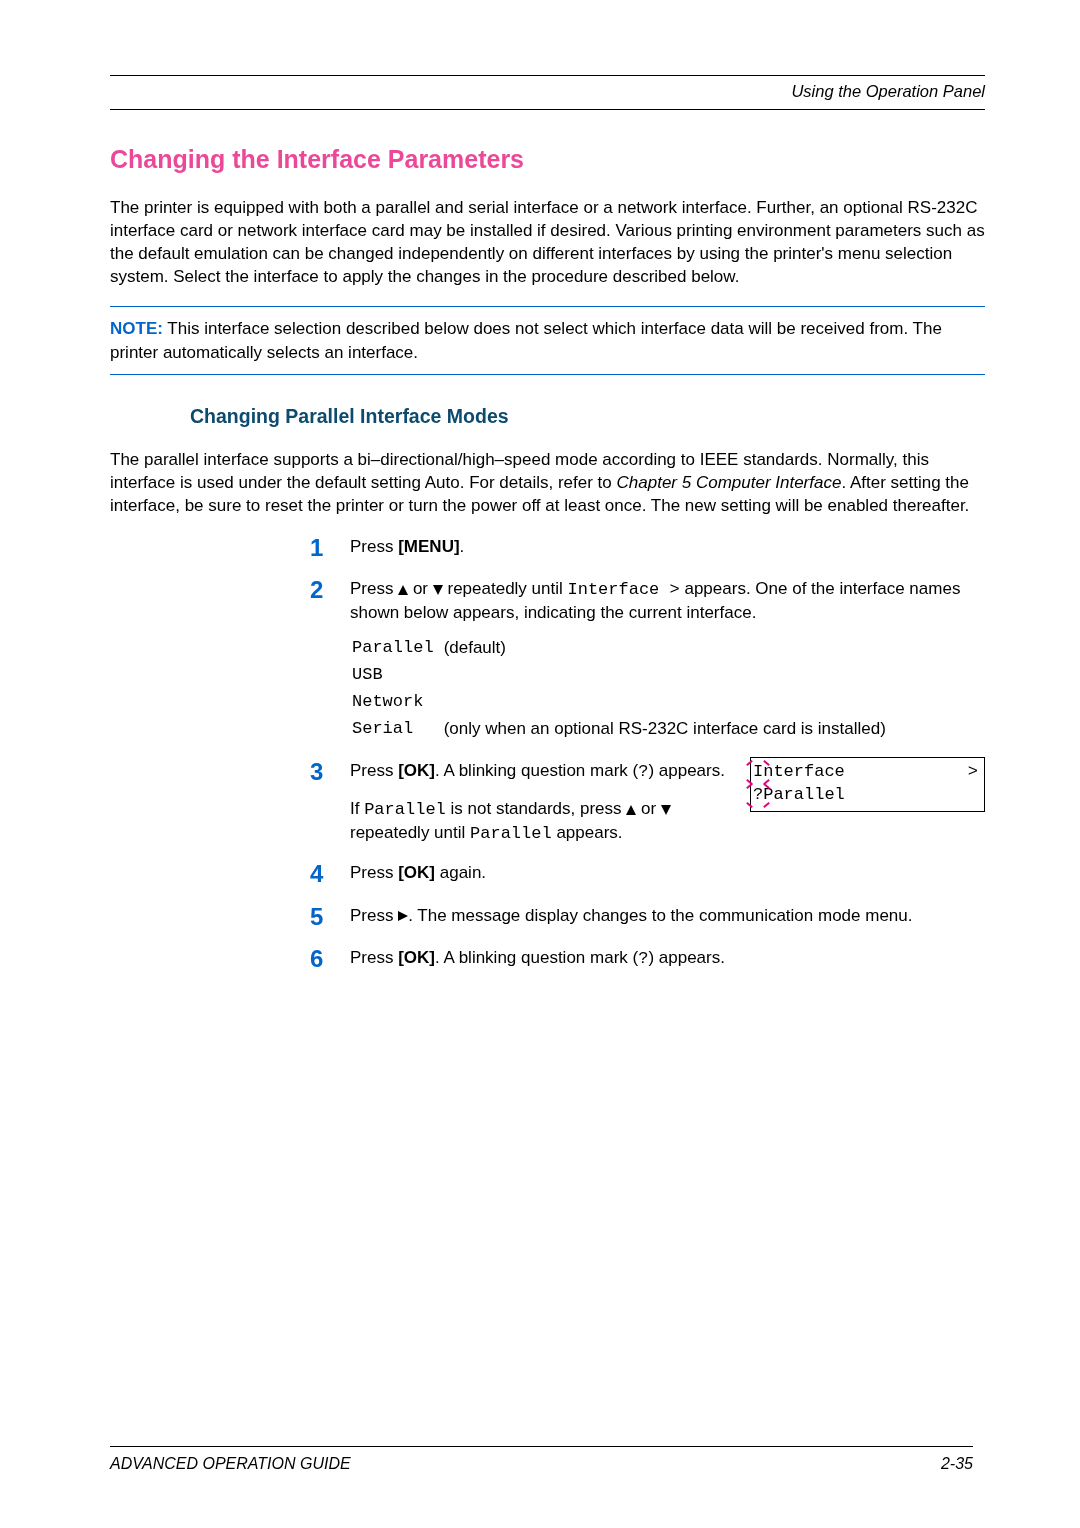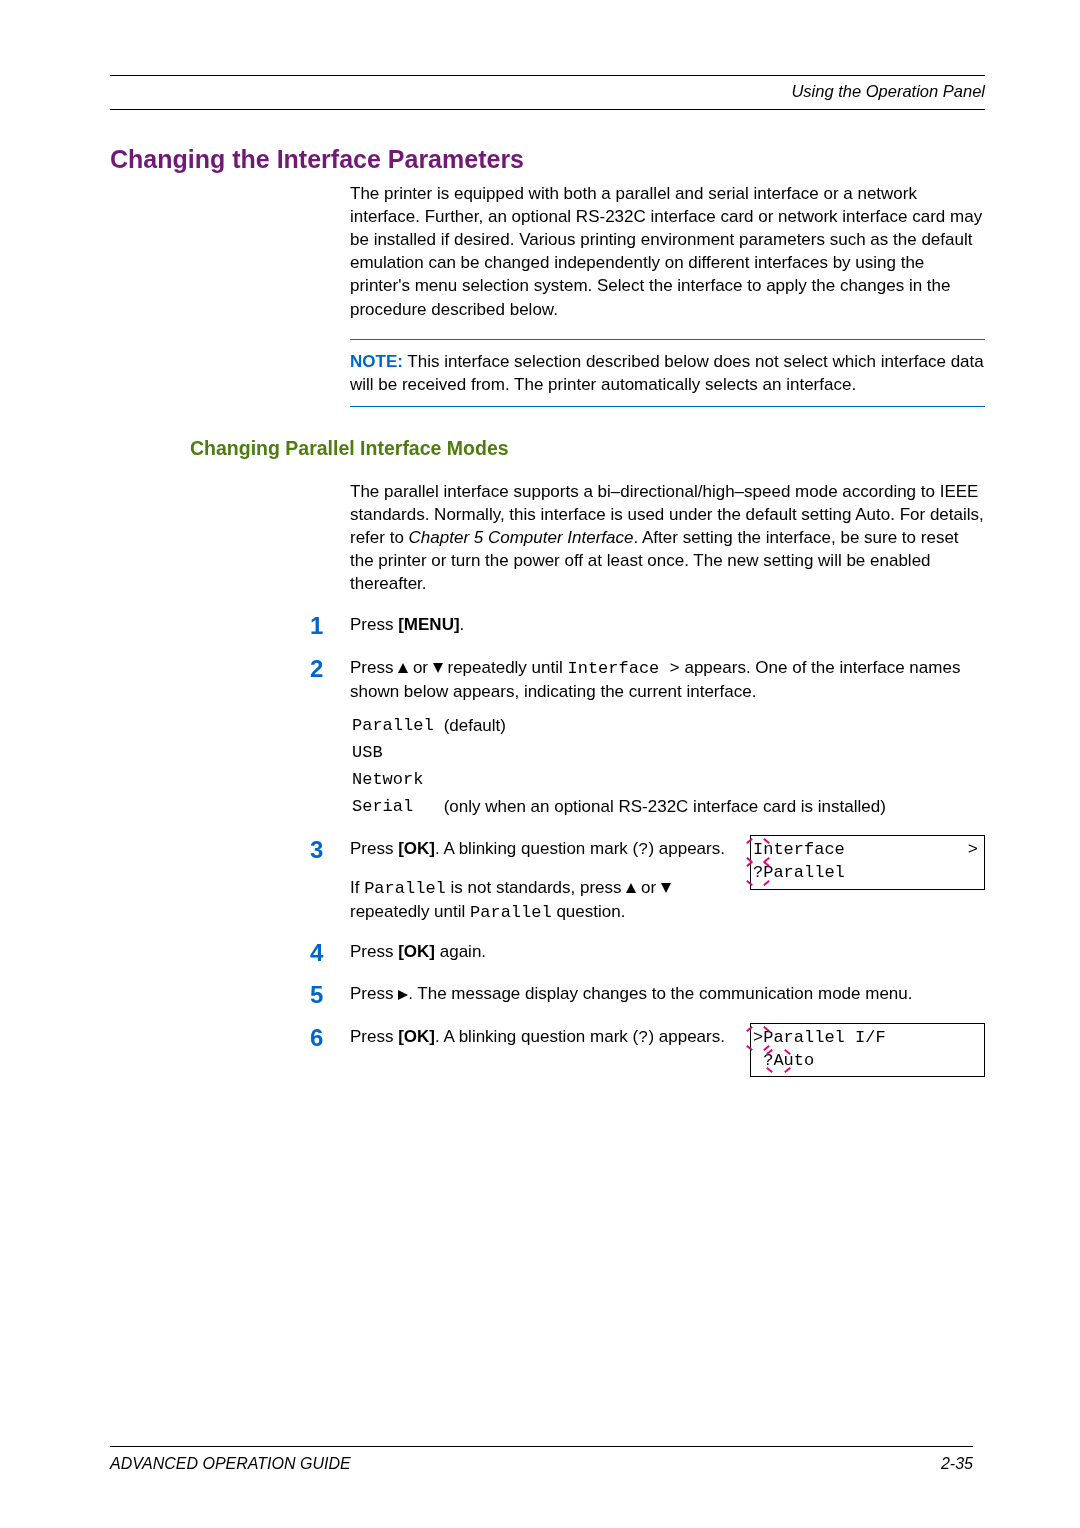--- a/index.html
+++ b/index.html
@@ -1,28 +1,28 @@
 <!DOCTYPE html>
 <html><head>
 <meta charset="utf-8">
 <style>
 *{margin:0;padding:0;box-sizing:border-box}
 body{font-family:Arial,Helvetica,sans-serif;font-size:17px;color:#000;background:#fff}
 .page{width:1080px;height:1528px;padding:75px 95px 55px 110px;position:relative}
 .hr-top{border:none;border-top:1.5px solid #000;margin-bottom:6px}
 .header{text-align:right;font-style:italic;color:#000;font-size:16.5px;margin-bottom:8px}
 .hr-under{border:none;border-top:0.5px solid #000;margin-bottom:35px}
-.h1{color:#701a75;font-weight:bold;font-size:25px;margin-bottom:8px}
-.textcol{margin-left:240px;margin-right:0}
+.h1{color:#ec4899;font-weight:bold;font-size:25px;margin-bottom:22px}
+.textcol{margin-right:0}
 .p{line-height:1.36;margin-bottom:18px}
 .note-top{border:none;border-top:1.5px solid #0066cc;margin-bottom:10px}
 .note-text{line-height:1.36}
 .note-lbl{color:#0066cc;font-weight:bold}
 .note-bot{border:none;border-top:1.5px solid #0066cc;margin-top:10px;margin-bottom:30px}
-.h2{color:#4d7c0f;font-weight:bold;font-size:19.5px;margin-left:80px;margin-bottom:20px}
+.h2{color:#0c4a6e;font-weight:bold;font-size:19.5px;margin-left:80px;margin-bottom:20px}
 .steprow{display:flex;align-items:flex-start;margin-bottom:16px}
 .stepnum{color:#0066cc;font-weight:bold;font-size:24px;width:40px;flex-shrink:0;margin-left:200px;line-height:1.1}
 .stepbody{flex:1;line-height:1.36}
 .mono{font-family:"Courier New",monospace}
 .bold{font-weight:bold}
 .italic{font-style:italic}
 .opttbl{margin-top:8px}
 .opttbl td{padding:1px 8px 1px 0;vertical-align:top}
 .opttbl td:first-child{font-family:"Courier New",monospace}
 .flexrow{display:flex;align-items:flex-start;gap:14px}
@@ -103,21 +103,21 @@
     </div>
   </div>
 
   <div class="steprow">
     <div class="stepnum">3</div>
     <div class="stepbody">
       <div class="flexrow">
         <div style="flex:1">
           <span>Press </span><span class="bold">[OK]</span><span>. A blinking question mark (</span><span class="mono">?</span><span>) appears.</span>
           <div style="height:14px"></div>
-          <span>If </span><span class="mono">Parallel</span><span> is not standards, press </span><span class="tri tri-up"></span><span> or </span><span class="tri tri-down"></span><span> repeatedly until </span><span class="mono">Parallel</span><span> question.</span>
+          <span>If </span><span class="mono">Parallel</span><span> is not standards, press </span><span class="tri tri-up"></span><span> or </span><span class="tri tri-down"></span><span> repeatedly until </span><span class="mono">Parallel</span><span> appears.</span>
         </div>
         <div class="disp">
           <div style="display:flex;justify-content:space-between">
             <span><span class="sparkle"><span>I</span><span class="nw"></span><span class="ne"></span><span class="sw"></span><span class="se"></span></span><span>nterface</span></span>
             <span>&gt;</span>
           </div>
           <div><span class="sparkle"><span>?</span><span class="nw"></span><span class="ne"></span><span class="sw"></span><span class="se"></span></span><span>Parallel</span></div>
         </div>
       </div>
     </div>
@@ -137,24 +137,20 @@
     </div>
   </div>
 
   <div class="steprow">
     <div class="stepnum">6</div>
     <div class="stepbody">
       <div class="flexrow">
         <div style="flex:1">
           <span>Press </span><span class="bold">[OK]</span><span>. A blinking question mark (</span><span class="mono">?</span><span>) appears.</span>
         </div>
-        <div class="disp">
-          <div><span class="sparkle"><span>&gt;</span><span class="nw"></span><span class="ne"></span><span class="sw"></span><span class="se"></span></span><span>Parallel I/F</span></div>
-          <div>&nbsp;<span>?</span><span class="sparkle"><span>A</span><span class="nw"></span><span class="ne"></span><span class="sw"></span><span class="se"></span></span><span>uto</span></div>
-        </div>
       </div>
     </div>
   </div>
 
   <div class="footer">
     <hr class="footer-hr">
     <div class="footer-row">
       <span>ADVANCED OPERATION GUIDE</span>
       <span>2-35</span>
     </div>

